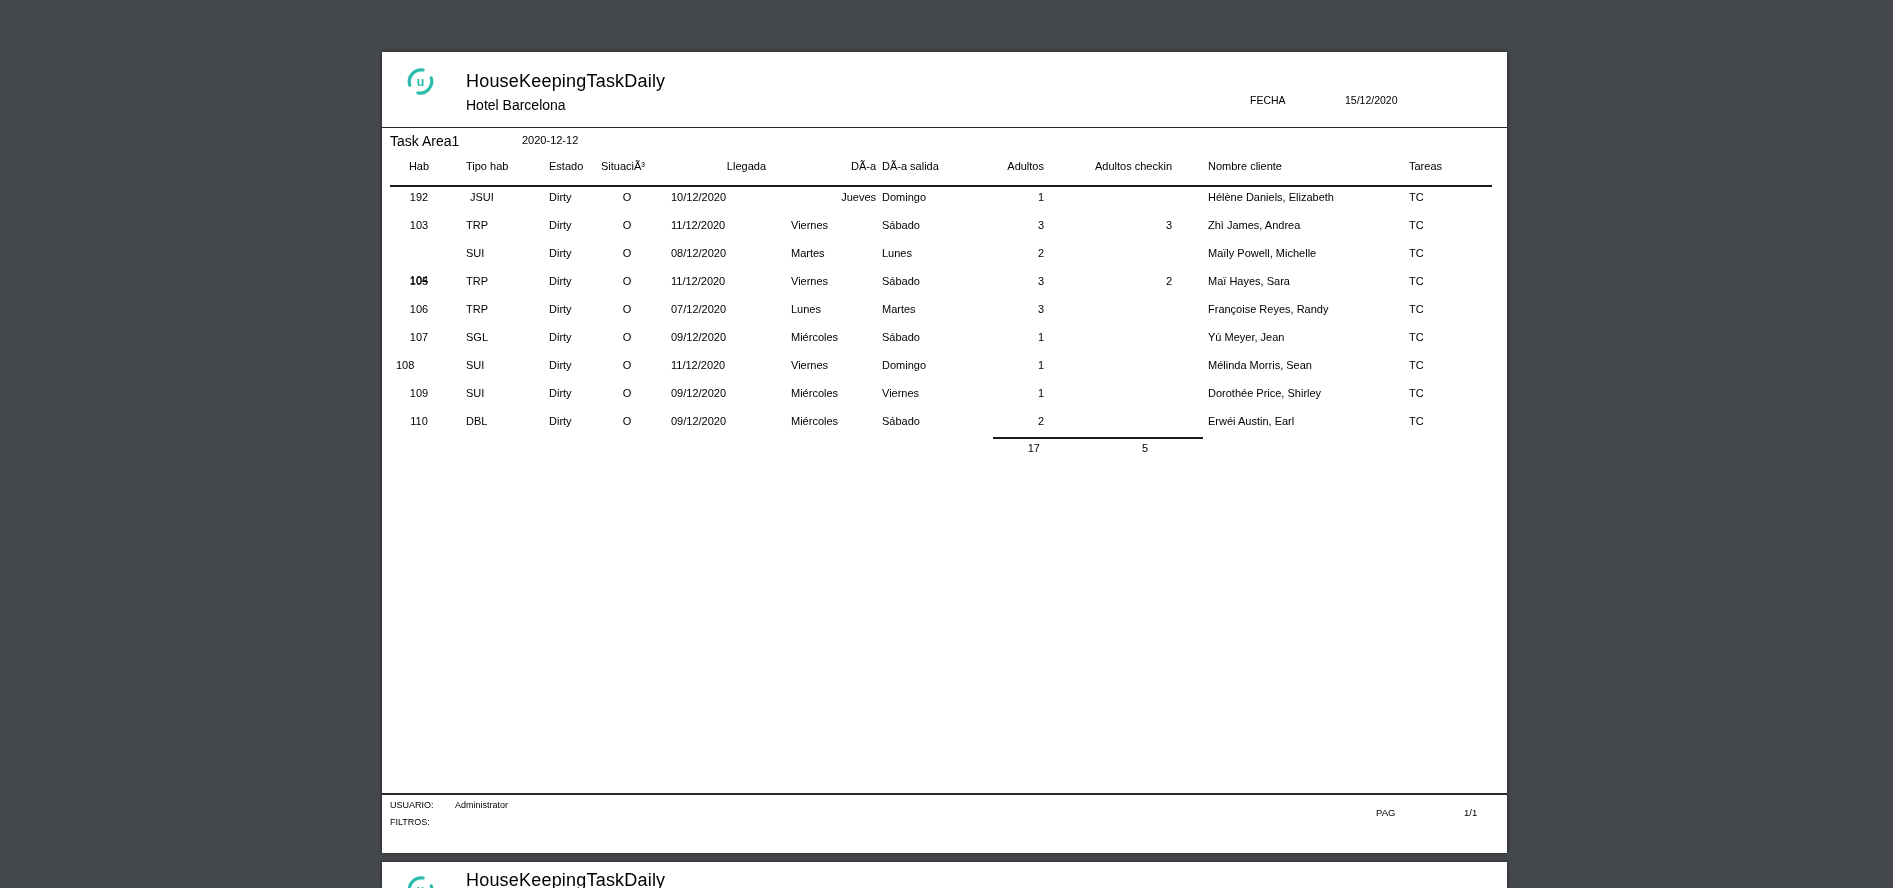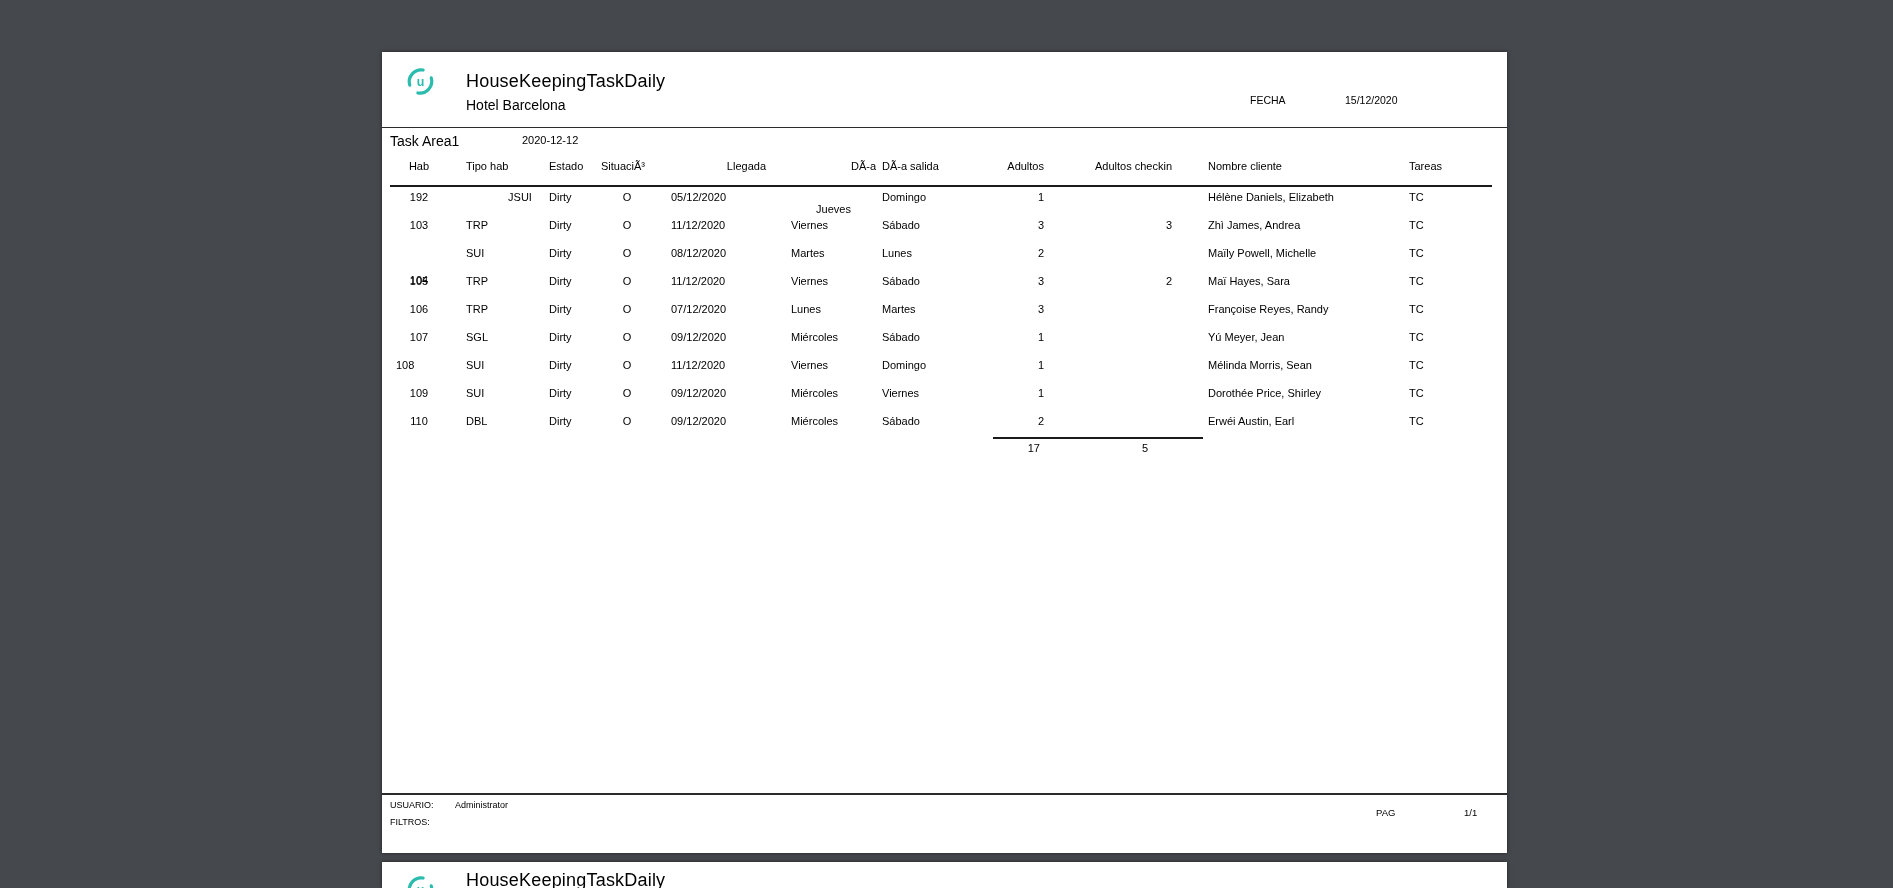--- a/index.html
+++ b/index.html
@@ -86,25 +86,25 @@
           <span class="th" style="left: 500px; width: 95px; text-align: left;">DÃ-a salida</span>
           <span class="th" style="left: 612px; width: 50px; text-align: right;">Adultos</span>
           <span class="th" style="left: 705px; width: 85px; text-align: right;">Adultos checkin</span>
           <span class="th" style="left: 826px; width: 195px; text-align: left;">Nombre cliente</span>
           <span class="th" style="left: 1027px; width: 80px; text-align: left;">Tareas</span>
         </div>
       <div class="th-underline"></div>
       <div id="rows-host">
           <div class="data-row" style="top: 131px;">
             <span class="td" style="left: 14px; width: 46px; text-align: center;">192</span>
-            <span class="td" style="left: 98px; width: 80px; text-align: center;">JSUI</span>
-            <span class="td" style="left: 167px; width: 52px; text-align: left;">Dirty</span>
-            <span class="td" style="left: 219px; width: 52px; text-align: center;">O</span>
-            <span class="td" style="left: 289px; width: 95px; text-align: left;">05/12/2020</span>
-            <span class="td" style="left: 409px; width: 85px; text-align: center; margin-top: 12px;">Jueves</span>
+            <span class="td" style="left: 88px; width: 80px; text-align: left;">JSUI</span>
+            <span class="td" style="left: 167px; width: 52px; text-align: left;">Dirty</span>
+            <span class="td" style="left: 219px; width: 52px; text-align: center;">O</span>
+            <span class="td" style="left: 289px; width: 95px; text-align: left;">10/12/2020</span>
+            <span class="td" style="left: 409px; width: 85px; text-align: right;">Jueves</span>
             <span class="td" style="left: 500px; width: 95px; text-align: left;">Domingo</span>
             <span class="td" style="left: 612px; width: 50px; text-align: right;">1</span>
             <span class="td" style="left: 705px; width: 85px; text-align: right;"></span>
             <span class="td" style="left: 826px; width: 195px; text-align: left;">Hélène Daniels, Elizabeth</span>
             <span class="td" style="left: 1027px; width: 80px; text-align: left;">TC</span>
           </div>
           <div class="data-row" style="top: 159px;">
             <span class="td" style="left: 14px; width: 46px; text-align: center;">103</span>
             <span class="td" style="left: 84px; width: 80px; text-align: left;">TRP</span>
             <span class="td" style="left: 167px; width: 52px; text-align: left;">Dirty</span>

